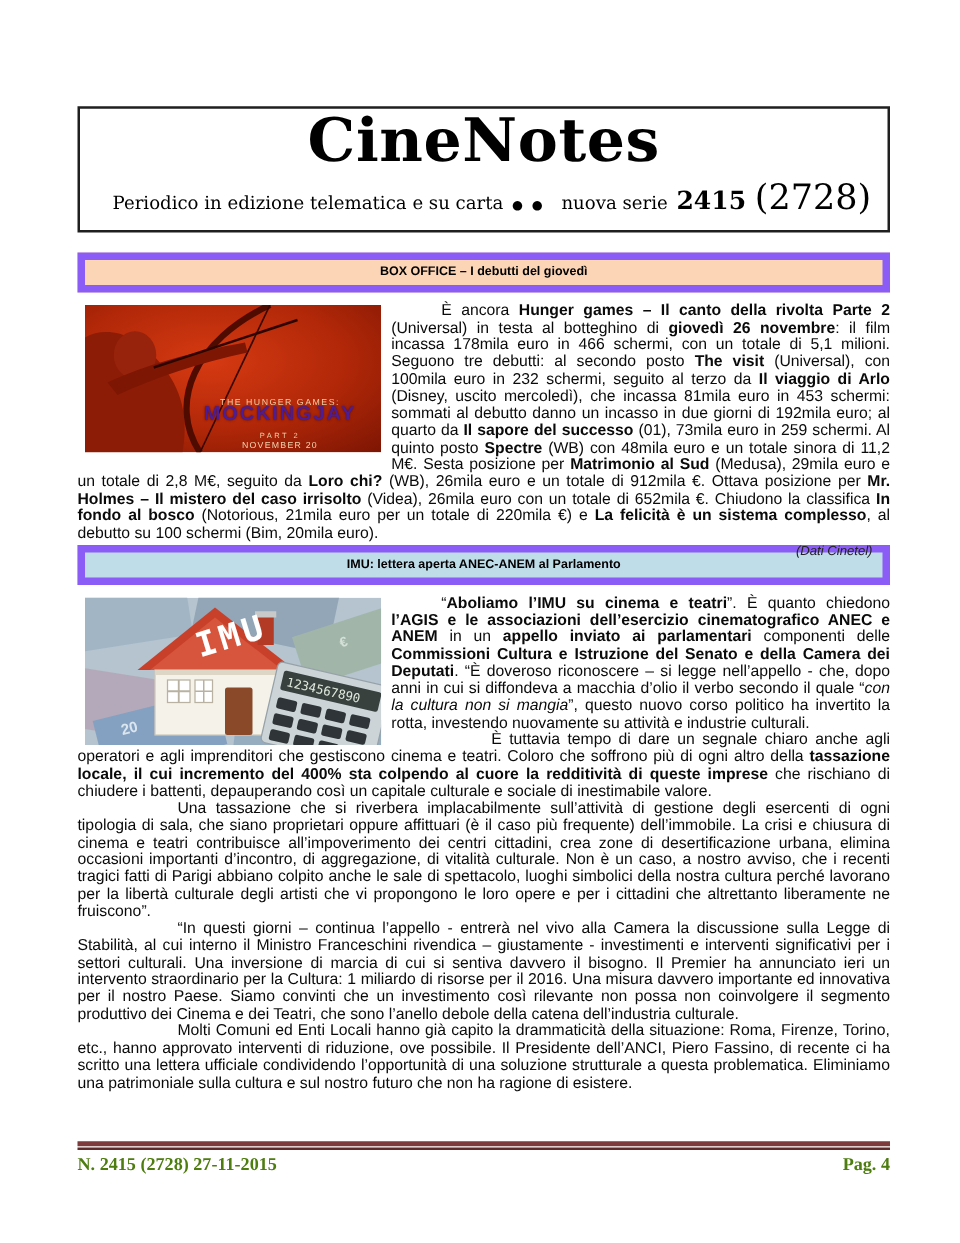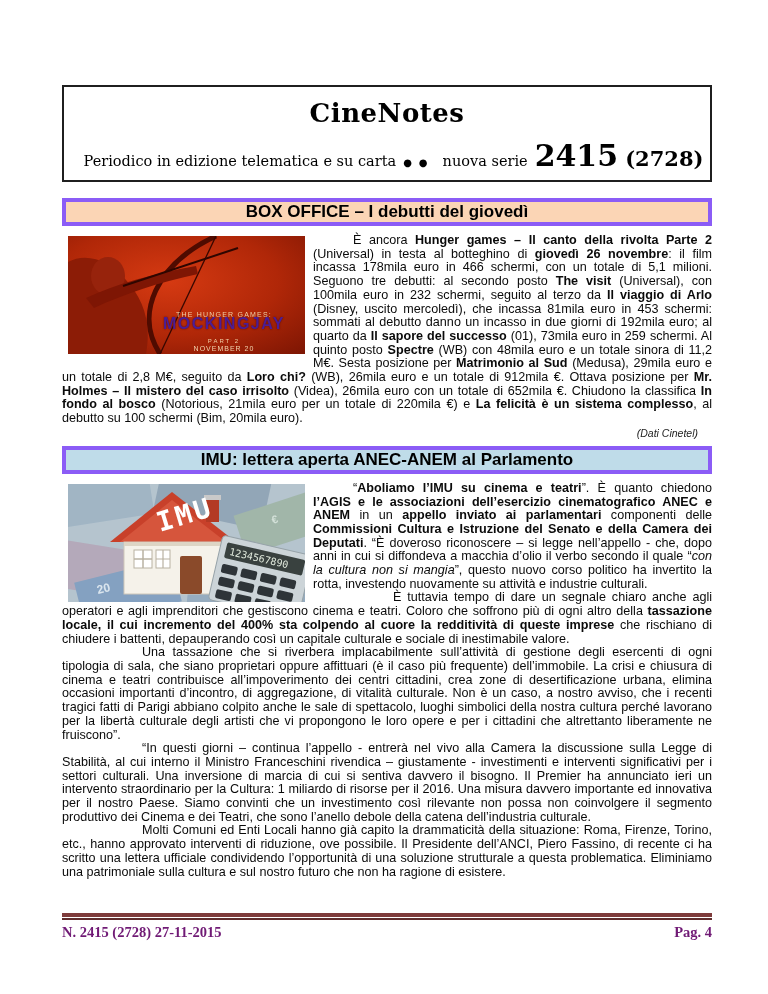--- a/index.html
+++ b/index.html
@@ -2,34 +2,34 @@
 <html><head>
 <meta charset="utf-8">
 <style>
   html,body{margin:0;padding:0;background:#ffffff;}
   .page{position:relative;width:768px;height:994px;background:#ffffff;overflow:hidden;
         font-family:"Liberation Sans",sans-serif;color:#111;}
   .content{position:relative;margin-left:62px;width:650px;}
 
   
   .masthead{margin-top:85px;border:2px solid #1f1f1f;text-align:center;padding:5px 6px 9px 6px;}
-  .mast-title{font-family:"DejaVu Serif",serif;font-weight:bold;font-size:26px;line-height:42px;letter-spacing:0.5px;color:#000;}
+  .mast-title{font-family:"DejaVu Serif",serif;font-weight:bold;font-size:48px;line-height:42px;letter-spacing:0.5px;color:#000;}
   .mast-sub{font-family:"DejaVu Serif",serif;font-weight:bold;font-size:15px;line-height:19px;margin-top:3px;color:#000;}
   .mast-info{display:flex;justify-content:center;align-items:baseline;gap:7px;margin-top:7px;
              font-family:"DejaVu Serif",serif;font-size:14.5px;color:#000;margin-left:13px;}
   .mast-info .dot{font-size:10px;}
   .mast-info .series{margin-left:8px;}
-  .issue-big{font-family:"DejaVu Serif",serif;font-weight:bold;font-size:30px;line-height:30px;}
-  .issue-med{font-family:"DejaVu Serif",serif;font-weight:bold;font-size:21px;}
+  .issue-big{font-family:"DejaVu Serif",serif;font-weight:bold;font-size:20px;line-height:30px;}
+  .issue-med{font-family:"DejaVu Serif",serif;font-weight:normal;font-size:28px;}
 
   
-  .section-bar{border:4px solid #8b5cf6;height:20px;line-height:20px;text-align:center;
-               font-weight:bold;font-size:17px;color:#000;}
+  .section-bar{border:6px solid #8b5cf6;height:20px;line-height:20px;text-align:center;
+               font-weight:bold;font-size:10px;color:#000;}
   .bar1{margin-top:16px;}
-  .bar2{margin-top:20px;}
+  .bar2{margin-top:2px;}
 
   
   .flow{margin-top:8px;font-size:12.6px;line-height:13.7px;text-align:justify;color:#0a0a0a;}
   .flow p{margin:0;}
   .indent40{text-indent:40px;}
   .indent80{text-indent:80px;}
   .rb{font-weight:bold;}
   .ri{font-style:italic;}
 
   .img-float{float:left;width:237px;height:118px;margin:2px 8px 0 6px;position:relative;overflow:hidden;}
@@ -45,21 +45,21 @@
   .pt-small{top:72px;font-size:7px;letter-spacing:1.2px;}
   .pt-big{top:81px;font-size:16px;font-weight:bold;letter-spacing:1.5px;color:#4c1d95;text-shadow:0 0 2px #5e0d00;}
   .pt-part{top:99px;font-size:6px;letter-spacing:2px;}
   .pt-date{top:106px;font-size:7px;letter-spacing:1px;color:#f3d3ae;}
   .pt-tags{top:114px;font-size:4.5px;letter-spacing:0.4px;color:#dfa17c;}
 
   
   .footer-rule{position:absolute;left:62px;width:650px;top:913px;height:1px;background:#fff;
                border-top:4px solid #7e3b3b;border-bottom:2px solid #5f2c2c;}
   .footer-row{position:absolute;left:62px;width:650px;top:924px;display:flex;justify-content:space-between;
-              font-family:"Liberation Serif",serif;font-weight:bold;font-size:14.5px;color:#701a75;}
+              font-family:"Liberation Serif",serif;font-weight:bold;font-size:14.5px;color:#4d7c0f;}
 </style>
 </head>
 <body>
 
 <div class="page">
   <div class="content">
 
     <div class="masthead">
       <div class="mast-title">CineNotes</div>
       <div class="mast-info">

